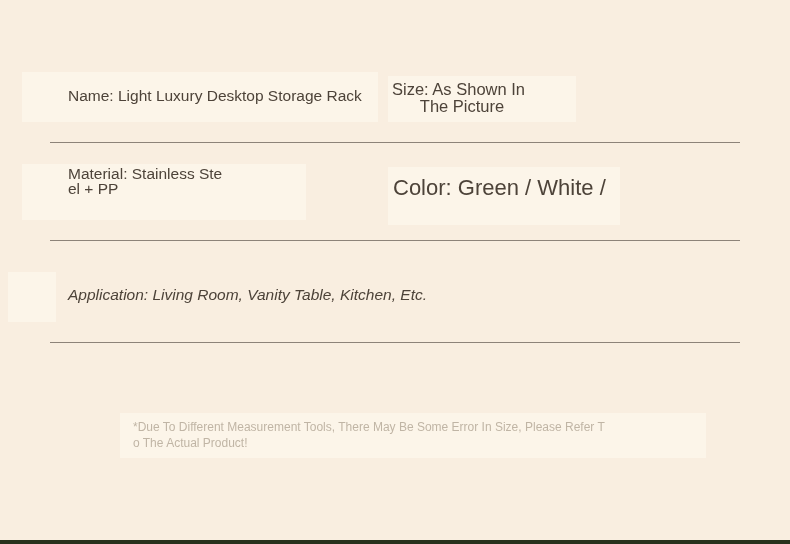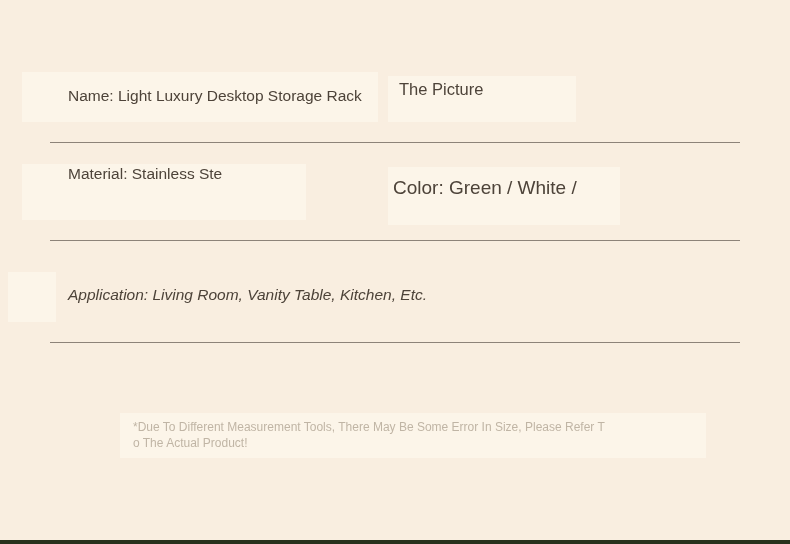--- a/index.html
+++ b/index.html
@@ -47,21 +47,21 @@
   .spec-size .line2 { padding-left: 7px; text-align: center; }
   .spec-material {
     left: 68px;
     top: 166px;
     font-size: 15.5px;
     line-height: 15px;
   }
   .spec-color {
     left: 393px;
     top: 180px;
-    font-size: 19px;
+    font-size: 22px;
     line-height: 16px;
   }
   .spec-application {
     left: 68px;
     top: 286px;
     font-size: 15.5px;
     line-height: 18px;
     font-style: italic;
   }
   .divider {
@@ -101,27 +101,29 @@
   <div class="hl hl-name"></div>
   <div class="hl hl-size"></div>
   <div class="hl hl-material"></div>
   <div class="hl hl-color"></div>
   <div class="hl hl-application"></div>
   <div class="hl hl-disclaimer"></div>
 
   <div class="spec spec-name">Name: Light Luxury Desktop Storage Rack</div>
 
   <div class="spec spec-size">
+    <div class="line1">Size: As Shown In</div>
     <div class="line2">The Picture</div>
   </div>
 
   <div class="divider divider-1"></div>
 
   <div class="spec spec-material">
     <div class="line1">Material: Stainless Ste</div>
+    <div class="line2">el + PP</div>
   </div>
 
   <div class="spec spec-color">
     <div class="line1">Color: Green / White /</div>
   </div>
 
   <div class="divider divider-2"></div>
 
   <div class="spec spec-application">Application: Living Room, Vanity Table, Kitchen, Etc.</div>
 

